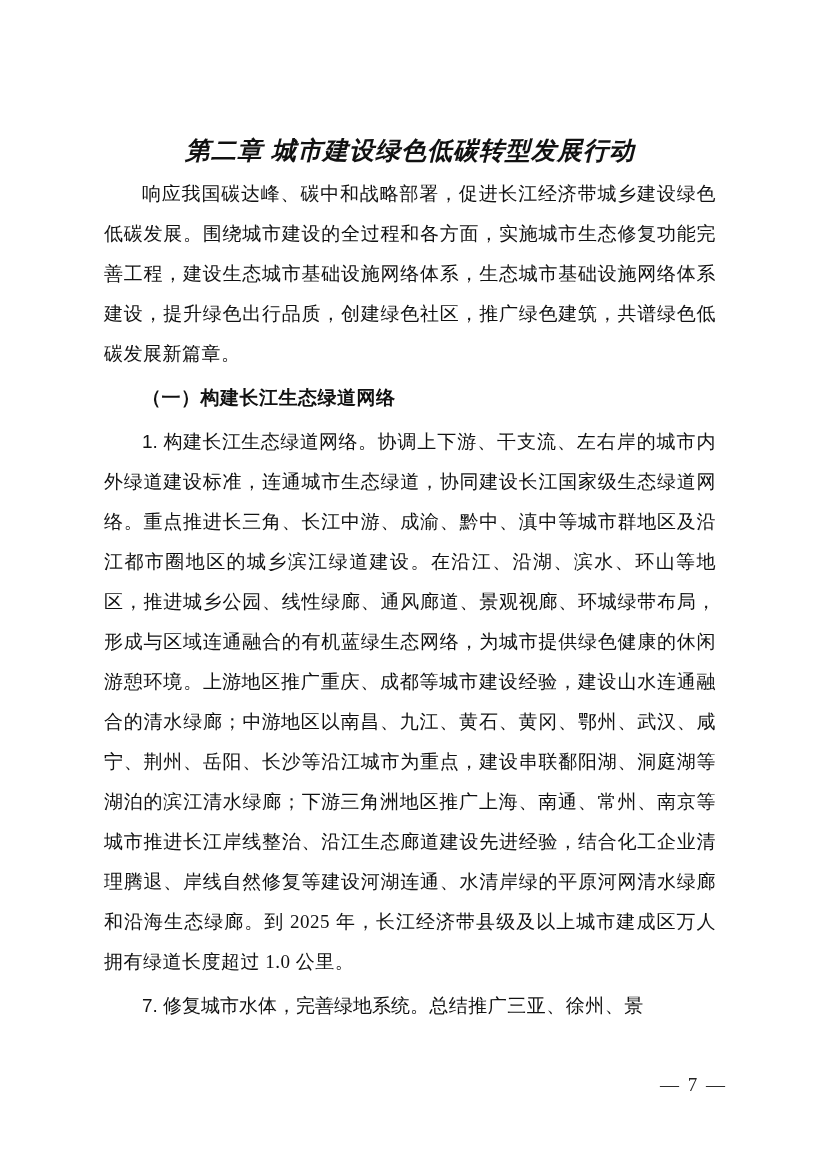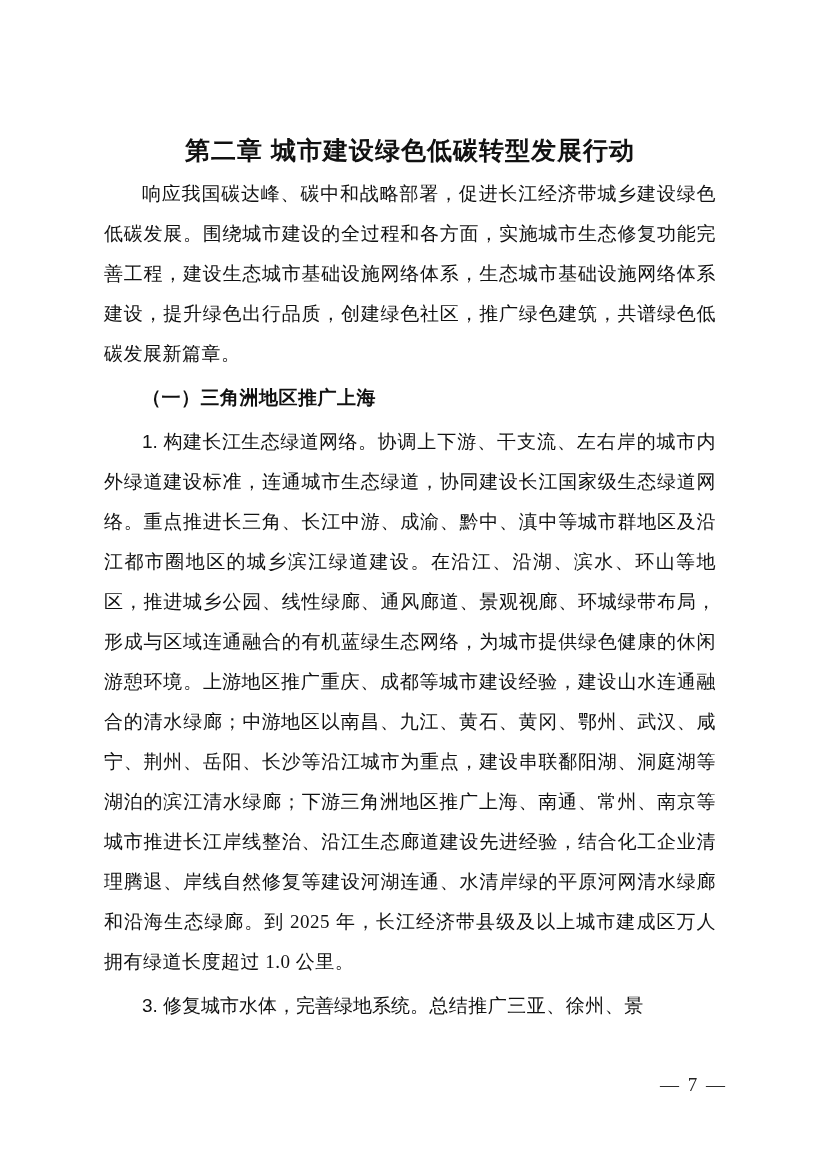--- a/index.html
+++ b/index.html
@@ -23,20 +23,21 @@
   }
   .doc-title {
     margin: 0;
     font-family: "Liberation Sans", sans-serif;
     font-size: 25px;
     font-weight: bold;
     line-height: 40px;
     text-align: center;
     letter-spacing: 1px;
     white-space: nowrap;
+    font-style: italic;
   }
   .doc-body {
     margin-top: 2px;
   }
   .para {
     margin: 4px;
     font-size: 19px;
     line-height: 40px;
     text-align: justify;
     text-indent: 2em;
@@ -62,21 +63,21 @@
   }
 </style>
 </head>
 <body>
 
 <div class="page">
   <h1 class="doc-title">第二章 城市建设绿色低碳转型发展行动</h1>
 
   <div class="doc-body">
       <p class="para body"><span class="run">响应我国碳达峰、碳中和战略部署，促进长江经济带城乡建设绿色低碳发展。围绕城市建设的全过程和各方面，实施城市生态修复功能完善工程，建设生态城市基础设施网络体系，生态城市基础设施网络体系建设，提升绿色出行品质，创建绿色社区，推广绿色建筑，共谱绿色低碳发展新篇章。</span></p>
-      <p class="para heading2"><span class="run">（一）三角洲地区推广上海</span></p>
+      <p class="para heading2"><span class="run">（一）构建长江生态绿道网络</span></p>
       <p class="para body"><span class="run bold">1. 构建长江生态绿道网络。</span><span class="run">协调上下游、干支流、左右岸的城市内外绿道建设标准，连通城市生态绿道，协同建设长江国家级生态绿道网络。重点推进长三角、长江中游、成渝、黔中、滇中等城市群地区及沿江都市圈地区的城乡滨江绿道建设。在沿江、沿湖、滨水、环山等地区，推进城乡公园、线性绿廊、通风廊道、景观视廊、环城绿带布局，形成与区域连通融合的有机蓝绿生态网络，为城市提供绿色健康的休闲游憩环境。</span><span class="run bold">上游</span><span class="run">地区推广重庆、成都等城市建设经验，建设山水连通融合的清水绿廊；</span><span class="run bold">中游</span><span class="run">地区以南昌、九江、黄石、黄冈、鄂州、武汉、咸宁、荆州、岳阳、长沙等沿江城市为重点，建设串联鄱阳湖、洞庭湖等湖泊的滨江清水绿廊；</span><span class="run bold">下游</span><span class="run">三角洲地区推广上海、南通、常州、南京等城市推进长江岸线整治、沿江生态廊道建设先进经验，结合化工企业清理腾退、岸线自然修复等建设河湖连通、水清岸绿的平原河网清水绿廊和沿海生态绿廊。到 2025 年，长江经济带县级及以上城市建成区万人拥有绿道长度超过 1.0 公里。</span></p>
-      <p class="para body"><span class="run bold">3. 修复城市水体，完善绿地系统。</span><span class="run">总结推广三亚、徐州、景</span></p>
+      <p class="para body"><span class="run bold">7. 修复城市水体，完善绿地系统。</span><span class="run">总结推广三亚、徐州、景</span></p>
     </div>
 
   <div class="page-footer">
     <span>— 7 —</span>
   </div>
 </div>
 
 </body></html>

